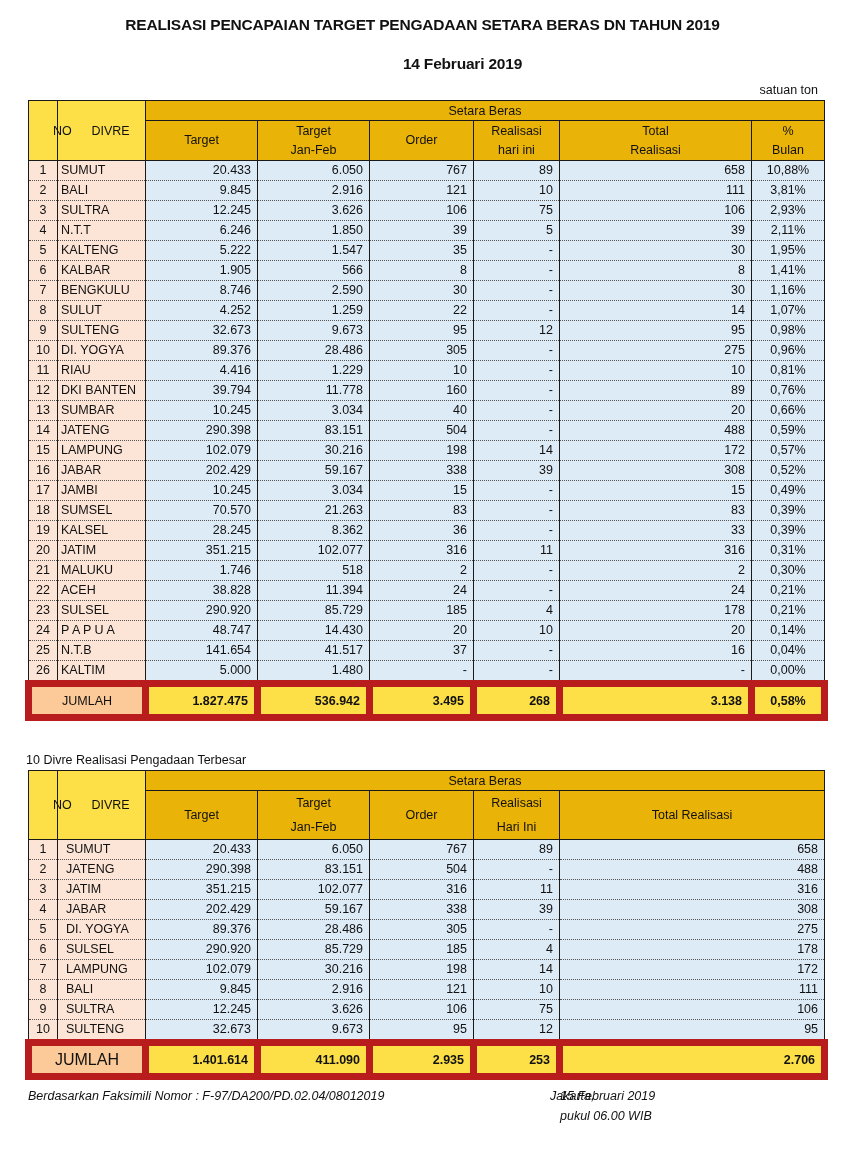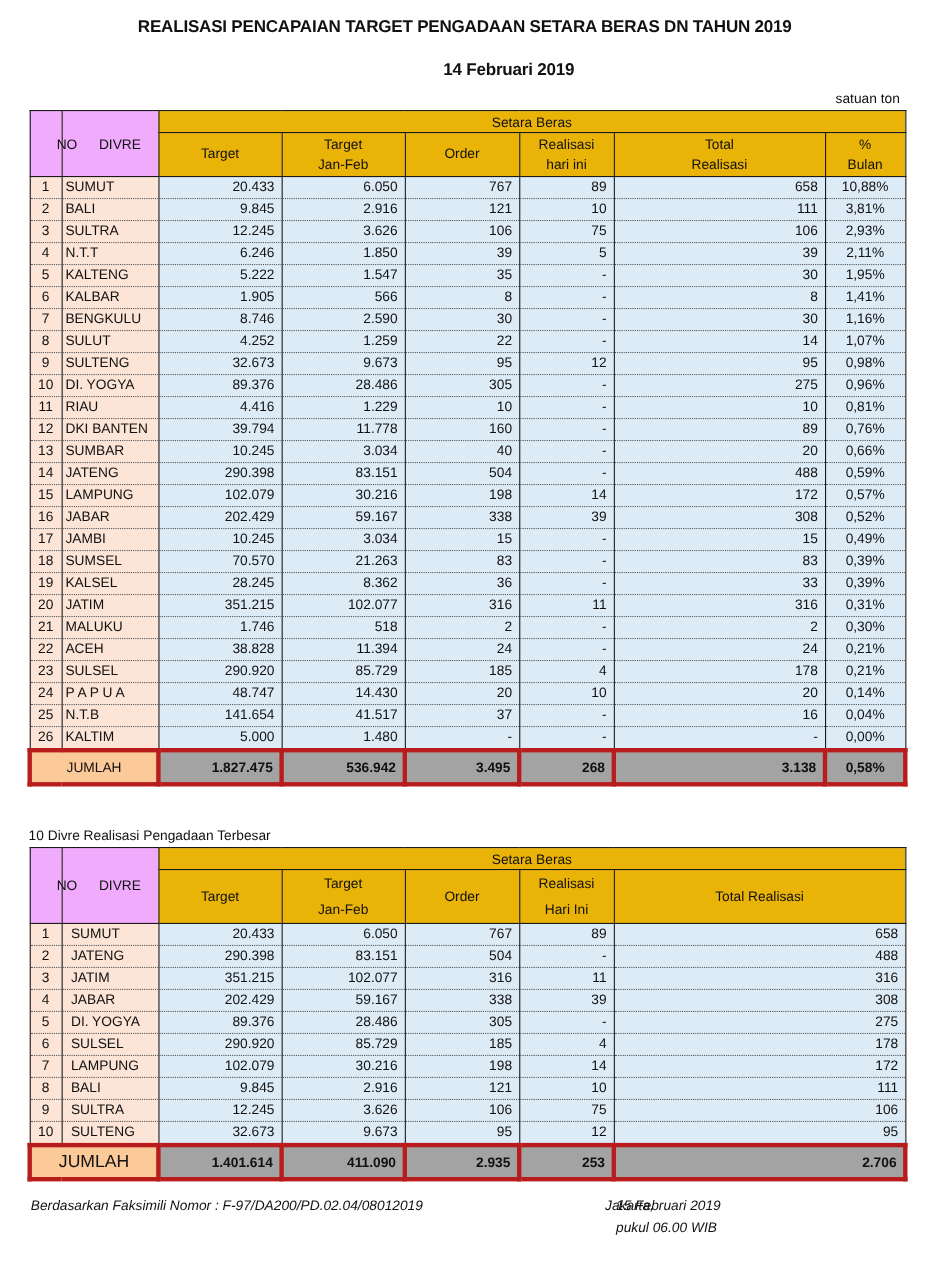--- a/index.html
+++ b/index.html
@@ -15,37 +15,37 @@
   #date-title { top: 55px; font-size: 15.5px; padding-left: 40px; }
   .unit {
     position: absolute; top: 83px; right: 27px; font-size: 12.5px;
   }
   table {
     border-collapse: collapse; position: absolute; left: 25px;
     font-size: 12.5px; table-layout: fixed;
   }
   td, th { padding: 0 6px; white-space: nowrap; font-weight: normal; }
   th { border: 1px solid #1a1a1a; }
-  .h-orange { background: #f0abfc; padding-left: 24px; }
+  .h-orange { background: #fde047; padding-left: 24px; }
   .h-blue { background: #eab308; }
   .c-no, .c-name { background: #fce4d6; }
   .c-val { background: #ddebf7; }
   .num { text-align: right; }
   .ctr { text-align: center; }
   tbody.rows td {
     border-left: 1px solid #1a1a1a; border-right: 1px solid #1a1a1a;
     border-bottom: 1px dotted #555; height: 19px; line-height: 19px;
   }
   tbody.rows td.c-no { text-align: center; padding: 0 2px; }
   tbody.rows td.c-name { padding-left: 3px; }
   tr.total td {
-    border: 4px solid #b91c1c; font-weight: bold; height: 27px;
+    border: 7px solid #b91c1c; font-weight: bold; height: 27px;
   }
   tr.total td.t-label { background: #fcc998; text-align: center; font-weight: normal; }
-  tr.total td.t-val { background: #a3a3a3; }
+  tr.total td.t-val { background: #fde047; }
   #t2 tr.total td.t-label { font-size: 16px; }
   #t2 tbody.rows td.c-name { padding-left: 8px; }
   .sub-caption {
     position: absolute; left: 26px; top: 753px; font-size: 12.5px;
   }
   .footer { position: absolute; font-size: 12.5px; font-style: italic; }
 </style>
 </head>
 <body>
 

